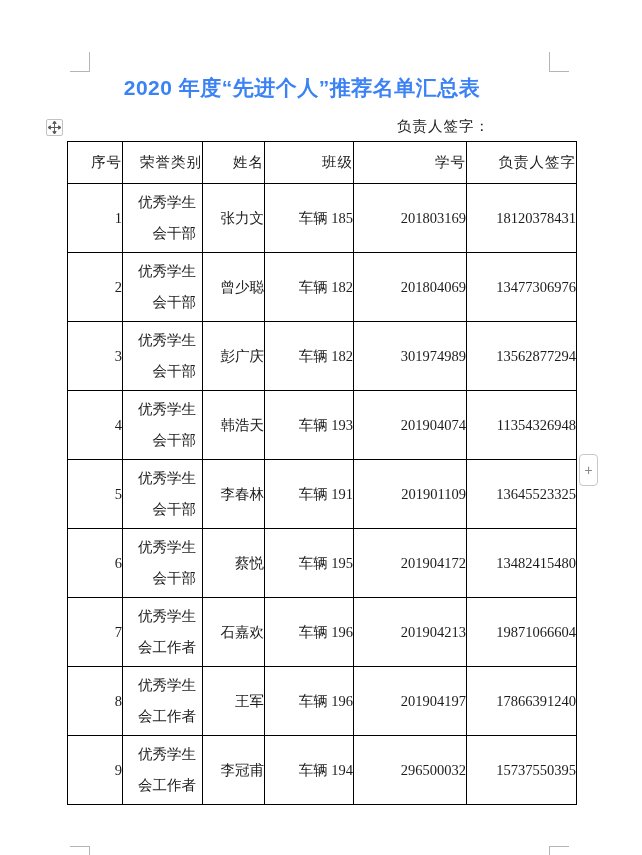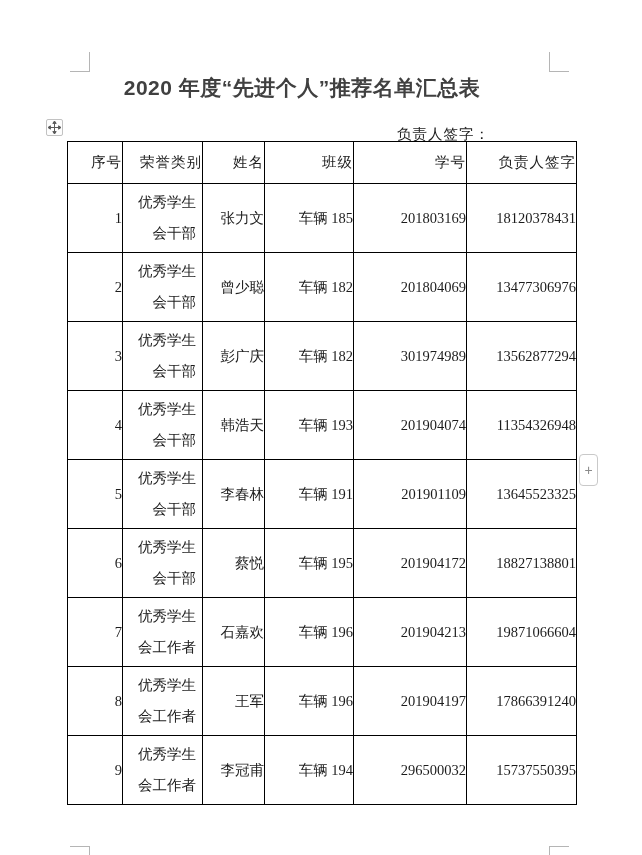--- a/index.html
+++ b/index.html
@@ -16,27 +16,27 @@
   .mark { position:absolute; width:20px; height:20px; }
   .mark.tl { left:70px;  top:52px;  border-right:1px solid #b5b5b5; border-bottom:1px solid #b5b5b5; }
   .mark.tr { left:549px; top:52px;  border-left:1px solid #b5b5b5;  border-bottom:1px solid #b5b5b5; }
   .mark.bl { left:70px;  top:846px; border-right:1px solid #b5b5b5; border-top:1px solid #b5b5b5; }
   .mark.br { left:549px; top:846px; border-left:1px solid #b5b5b5;  border-top:1px solid #b5b5b5; }
 
   .doc-title {
     position:absolute; left:0; top:74px; width:604px;
     text-align:center;
     font-family:"Liberation Sans","DejaVu Sans",sans-serif;
-    font-weight:bold; font-size:21px; color:#404040;
+    font-weight:bold; font-size:21px; color:#3b82f6;
     letter-spacing:0.5px;
   }
 
   .subtitle-line { position:absolute; left:0; top:117px; width:642px; height:22px; font-size:14.5px; }
   .unit-label   { position:absolute; left:88px;  top:0; letter-spacing:1px; }
-  .signer-label { position:absolute; left:397px; top:0; letter-spacing:1px;margin-top:8px; }
+  .signer-label { position:absolute; left:397px; top:0; letter-spacing:1px; }
 
   table.summary {
     position:absolute; left:67px; top:141px;
     border-collapse:collapse; table-layout:fixed;
     width:509px;
     font-size:14.5px;
   }
   table.summary th, table.summary td {
     border:1px solid #000;
     text-align:right; vertical-align:middle;
@@ -151,21 +151,21 @@
         <td>车辆 191</td>
         <td>201901109</td>
         <td>13645523325</td>
       </tr>
       <tr>
         <td>6</td>
         <td class="colcat">优秀学生会干部</td>
         <td>蔡悦</td>
         <td>车辆 195</td>
         <td>201904172</td>
-        <td>18827138801</td>
+        <td>13482415480</td>
       </tr>
       <tr>
         <td>7</td>
         <td class="colcat">优秀学生会工作者</td>
         <td>石嘉欢</td>
         <td>车辆 196</td>
         <td>201904213</td>
         <td>19871066604</td>
       </tr>
       <tr>

